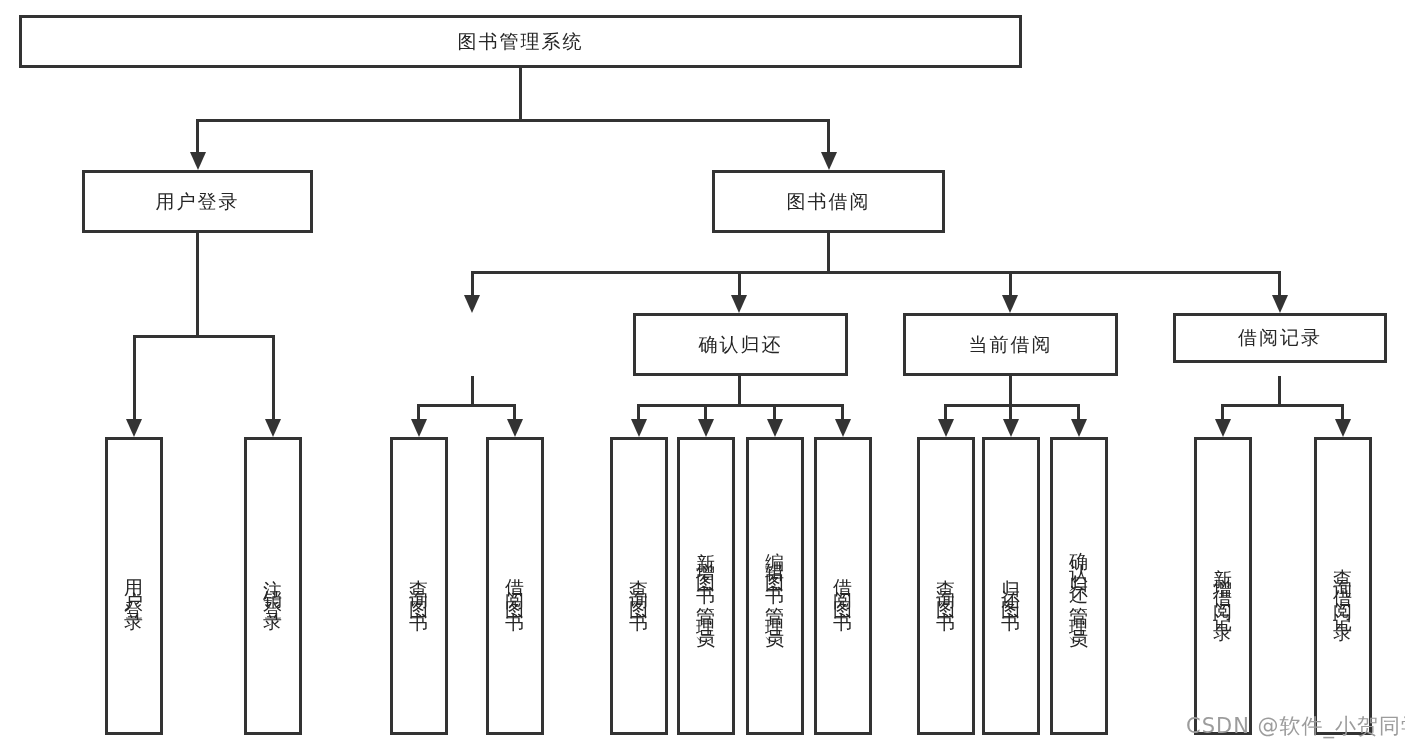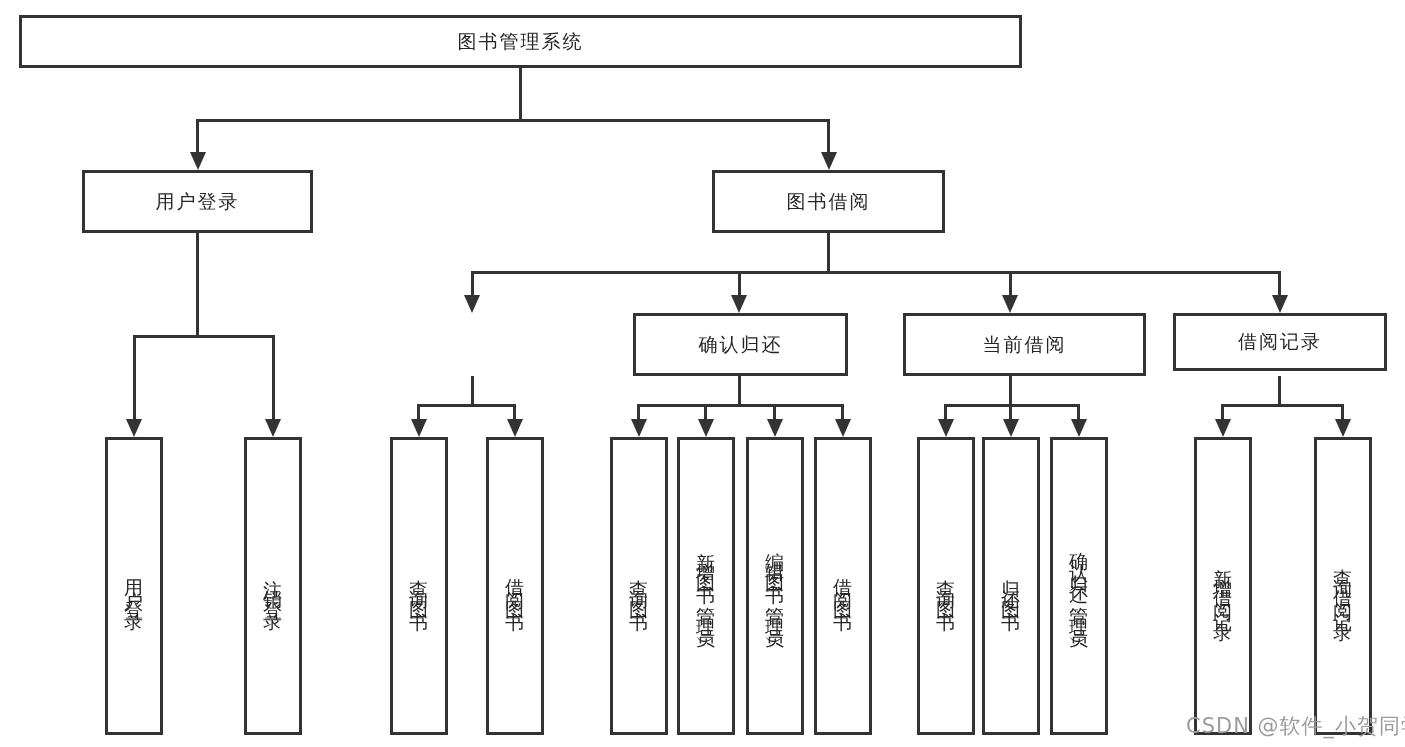--- a/index.html
+++ b/index.html
@@ -47,22 +47,22 @@
 <body>
 
 <div class="canvas">
 
   <div class="hnode" style="left:19px;top:15px;width:1003px;height:53px">图书管理系统</div>
 
   <div class="hnode" style="left:82px;top:170px;width:231px;height:63px">用户登录</div>
   <div class="hnode" style="left:712px;top:170px;width:233px;height:63px">图书借阅</div>
 
   <div class="hnode" style="left:633px;top:313px;width:215px;height:63px">确认归还</div>
-  <div class="hnode" style="left:903px;top:313px;width:243px;height:63px">当前借阅</div>
-  <div class="hnode" style="left:1173px;top:313px;width:214px;height:58px">借阅记录</div>
+  <div class="hnode" style="left:903px;top:313px;width:215px;height:63px">当前借阅</div>
+  <div class="hnode" style="left:1173px;top:313px;width:214px;height:50px">借阅记录</div>
 
   <div class="vnode" style="left:105px">
     <span>用户登录</span>
     </div>
   <div class="vnode" style="left:244px">
     <span>注销登录</span>
     </div>
 
   <div class="vnode" style="left:390px">
     <span>查询图书</span>

